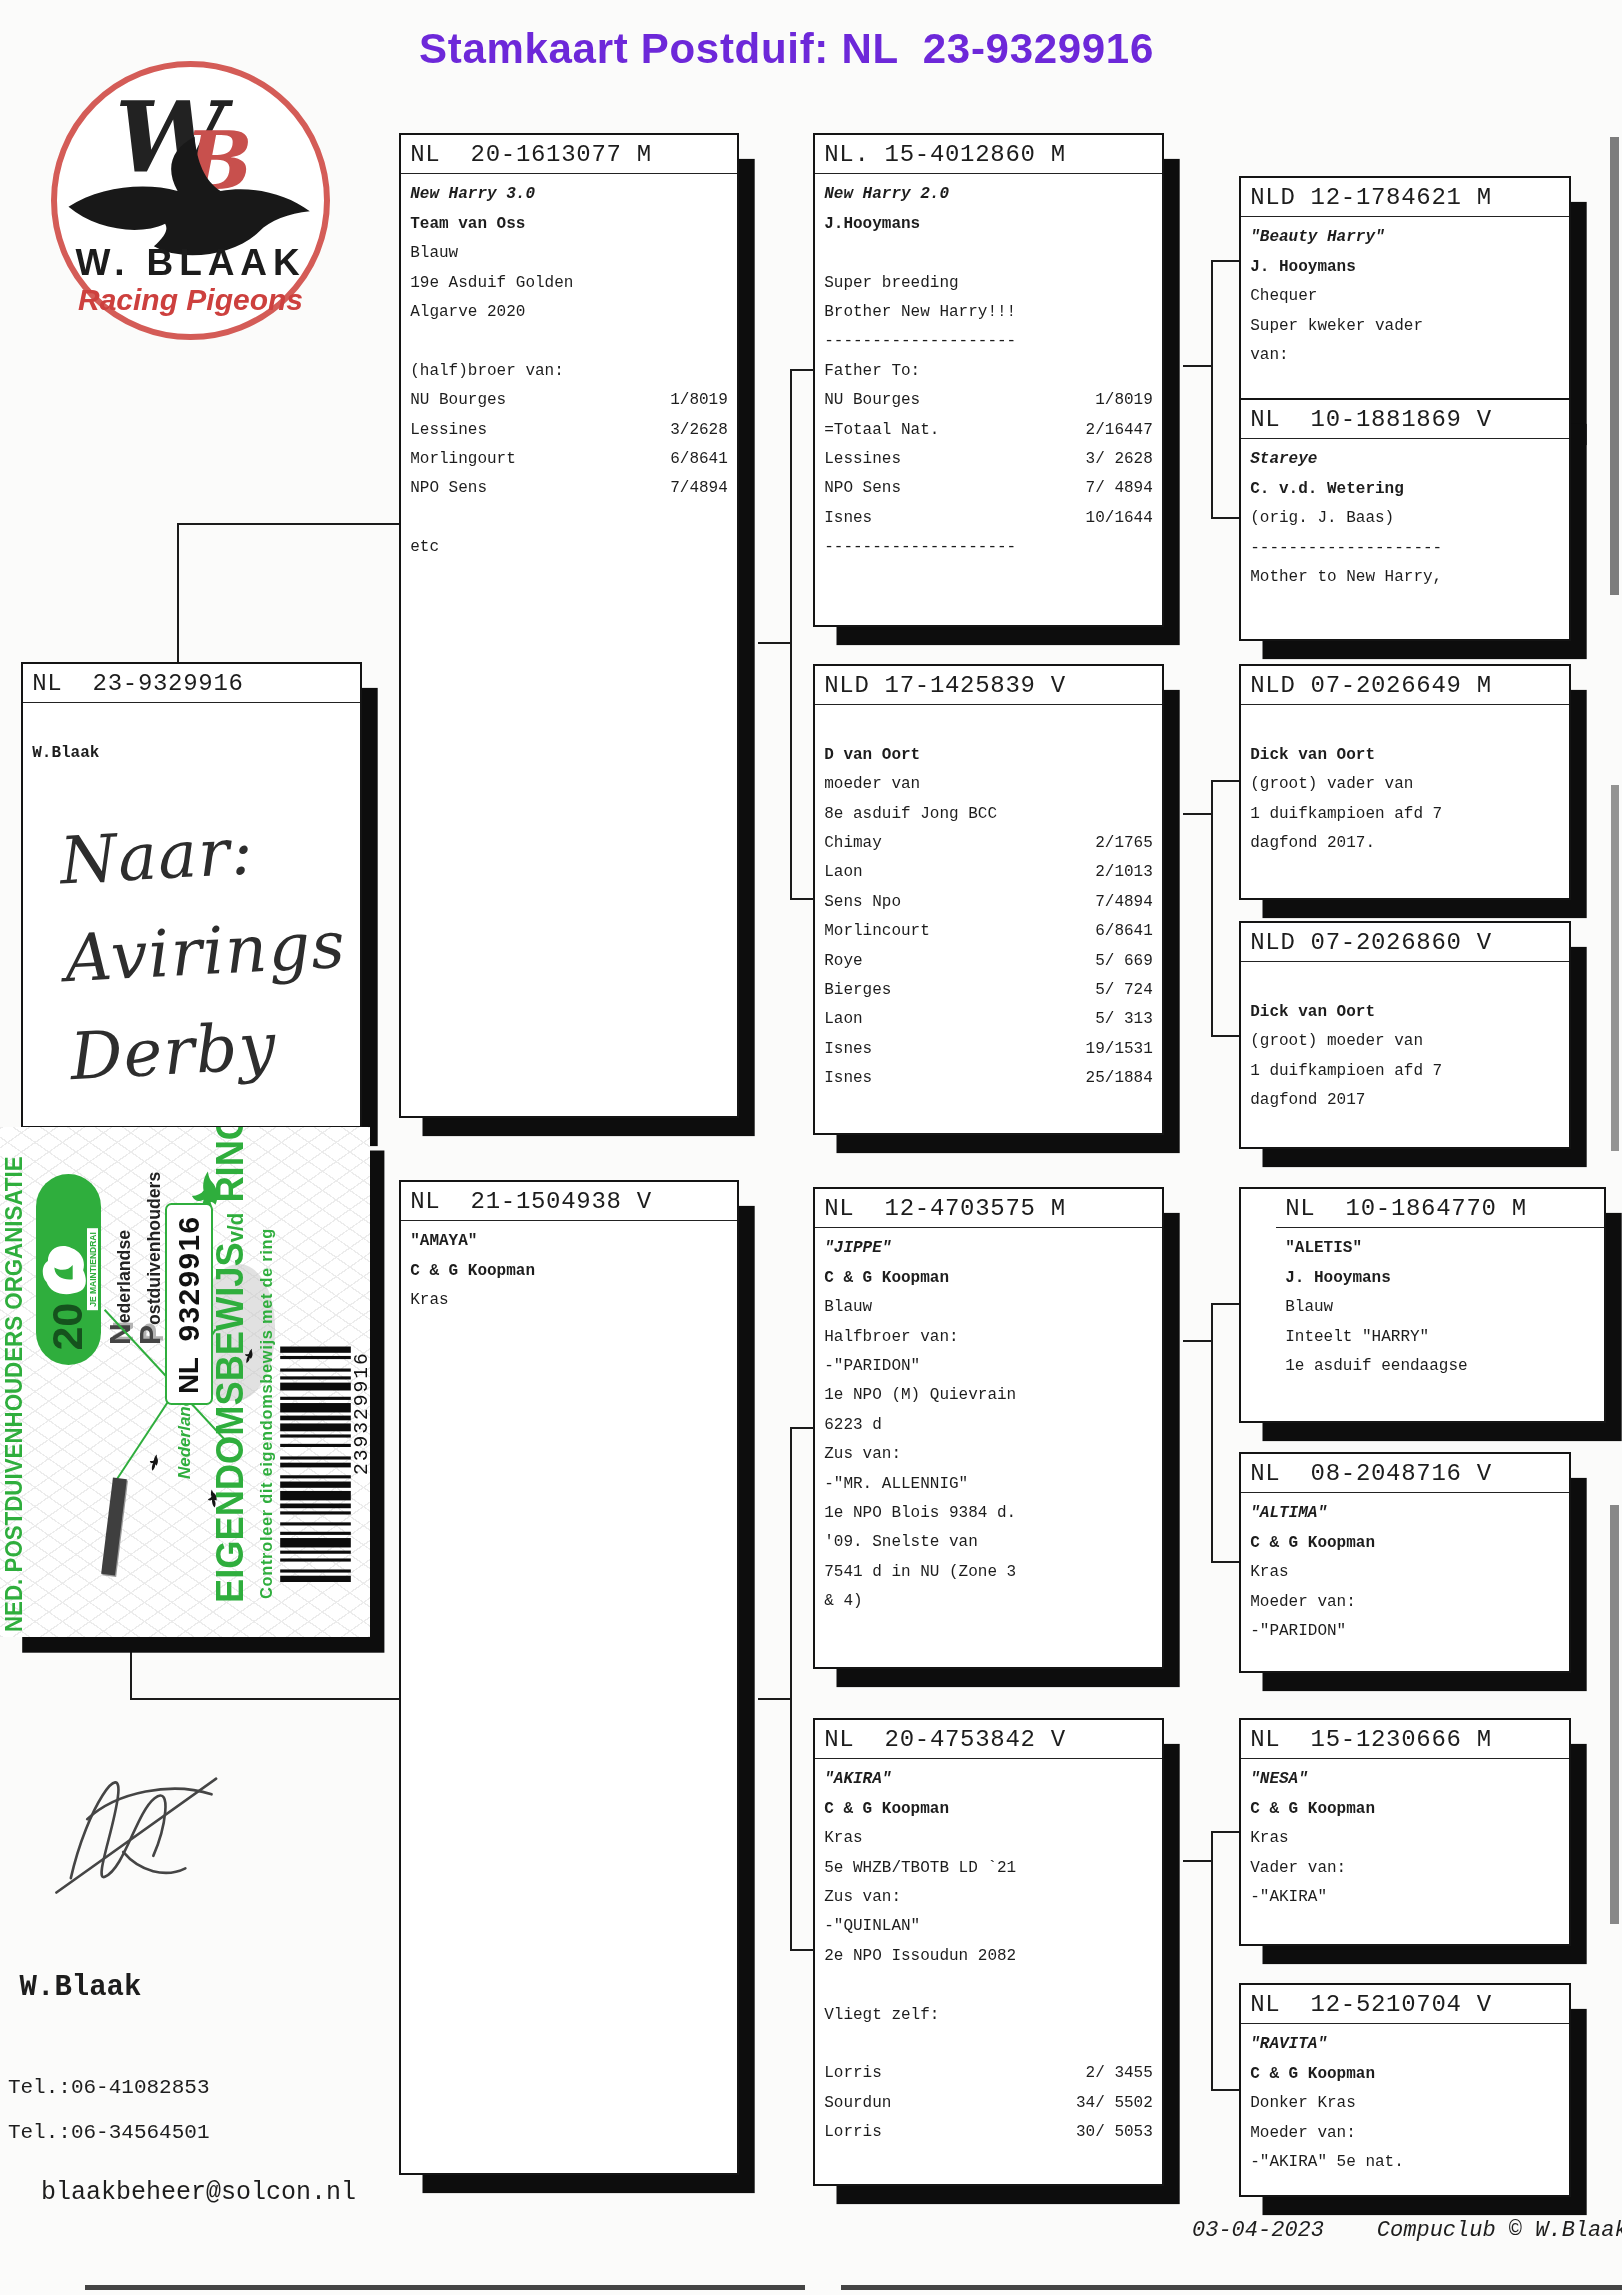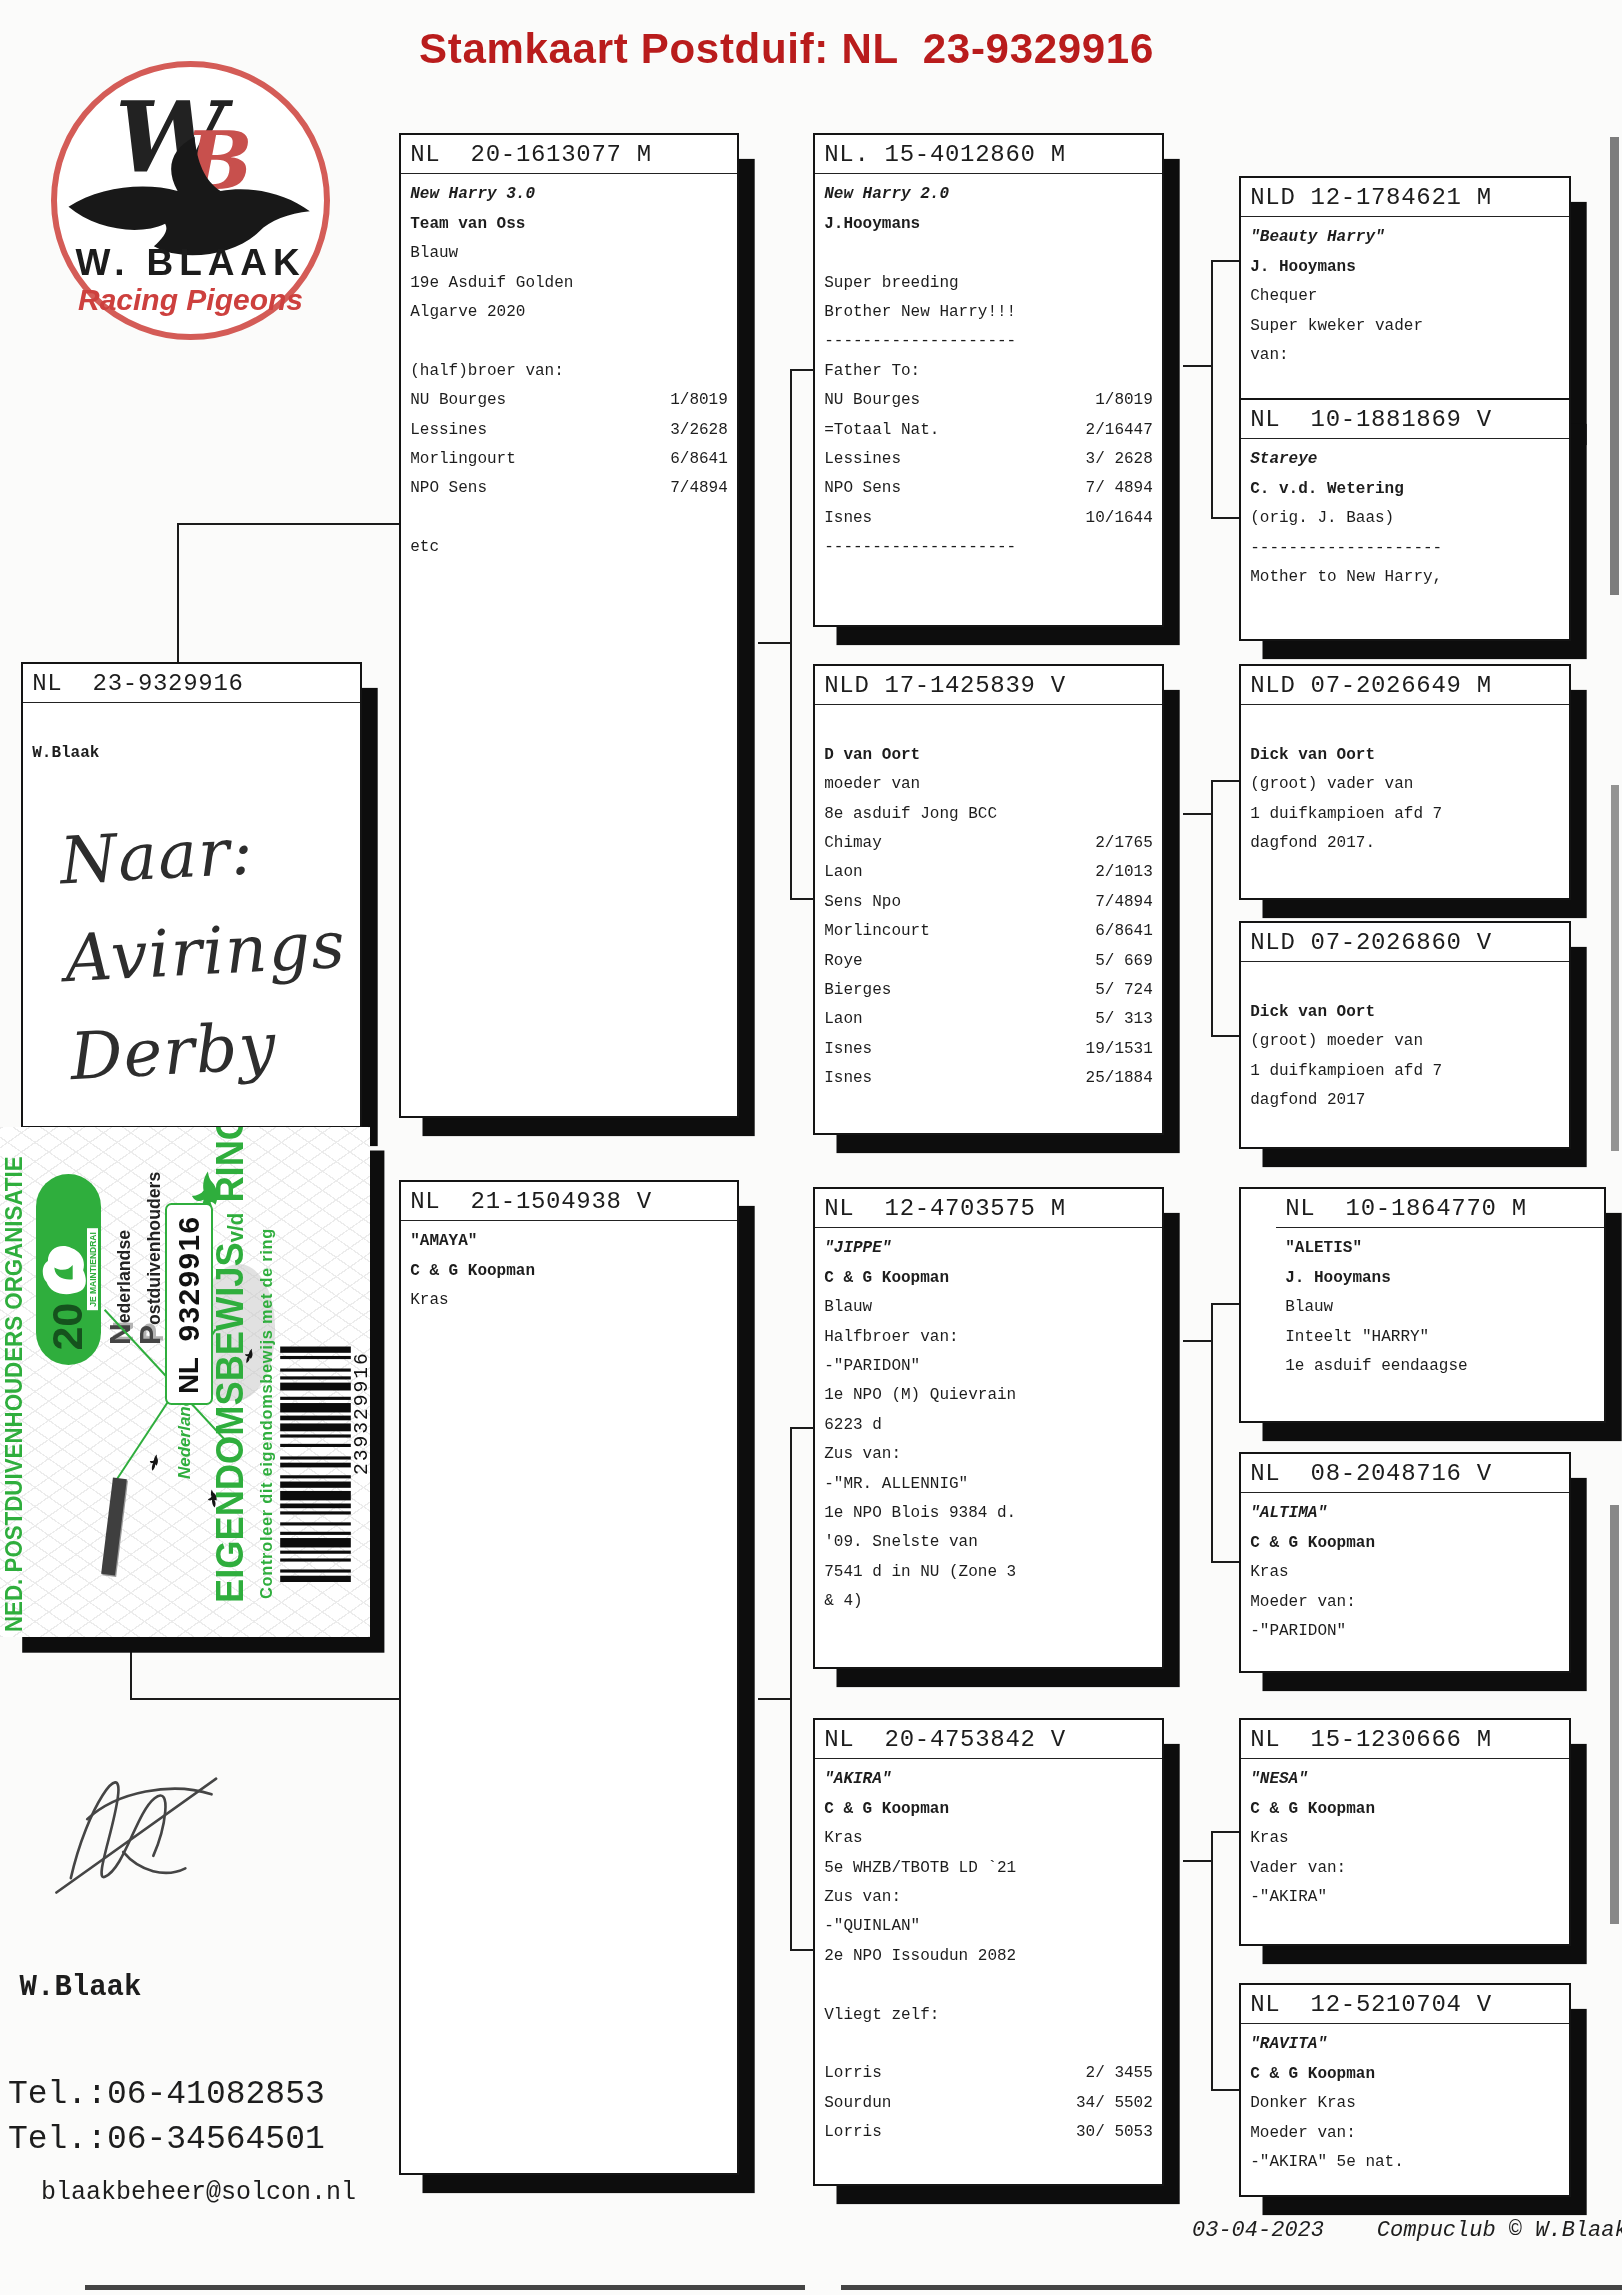--- a/index.html
+++ b/index.html
@@ -1,19 +1,19 @@
 <!DOCTYPE html>
 <html style="font-size:10.5px"><head>
 <meta charset="utf-8">
 <style>
   html,body{margin:0;padding:0;background:#e9e9e9;}
   #page{position:relative;width:1623px;height:2295px;background:#fbfbfa;overflow:hidden;
         font-family:"Liberation Mono",monospace;color:#1d1d1d;}
   .title{position:absolute;left:419px;top:25px;font-family:"Liberation Sans",sans-serif;
-         font-size:42px;font-weight:600;letter-spacing:0.7px;color:#b91c1c;white-space:pre;}
+         font-size:42px;font-weight:600;letter-spacing:0.7px;color:#6d28d9;white-space:pre;}
   
   .logo{position:absolute;left:51px;top:61px;width:267px;height:267px;border:6.5px solid #d45c57;
         border-radius:50%;background:#fff;}
   .logo .mw{position:absolute;left:58px;top:11.8px;font-family:"DejaVu Serif",serif;font-style:italic;
         font-weight:700;font-size:98px;color:#222;}
   .logo .mb{position:absolute;left:128px;top:47px;font-family:"DejaVu Serif",serif;font-style:italic;
         font-weight:700;font-size:80px;color:#c8504d;}
   .logo .bird{position:absolute;left:2.6px;top:63px;}
   .logo .nm{position:absolute;left:0;top:175px;width:100%;text-align:center;
         font-family:"Liberation Sans",sans-serif;font-weight:700;font-size:37px;letter-spacing:5.9px;color:#1c1c1c;}
@@ -70,21 +70,21 @@
        font-weight:700;font-size:16.4px;color:#2fae3d;letter-spacing:0.7px;}
   .bars{position:absolute;left:55px;top:280px;}
   .bcnum{position:absolute;left:162px;top:351px;font-size:19.6px;letter-spacing:2px;color:#111;}
   .blob{position:absolute;left:236px;top:196px;width:137px;height:79px;background:#c9c9c9;opacity:.55;
        border-radius:45% 60% 50% 55%;}
   .staple{position:absolute;left:107px;top:1478px;width:14.4px;height:97px;background:#3f3f3f;
        transform:rotate(7deg);box-shadow:1.3px 1.3px 0 #9a9a9a;}
   .minibird{position:absolute;}
   
   .owner{position:absolute;left:19.6px;top:1971px;font-weight:700;font-size:29px;}
-  .tel{position:absolute;font-size:33px;}
+  .tel{position:absolute;font-size:21px;}
   .email{position:absolute;left:41px;top:2178px;font-size:25px;}
   .footer{position:absolute;left:1192px;top:2218px;font-size:22px;font-style:italic;white-space:pre;}
   .streak{position:absolute;background:#161616;}
   .sig{position:absolute;left:25px;top:1721px;}
 </style>
 </head>
 <body>
 
 <div id="page">
 

